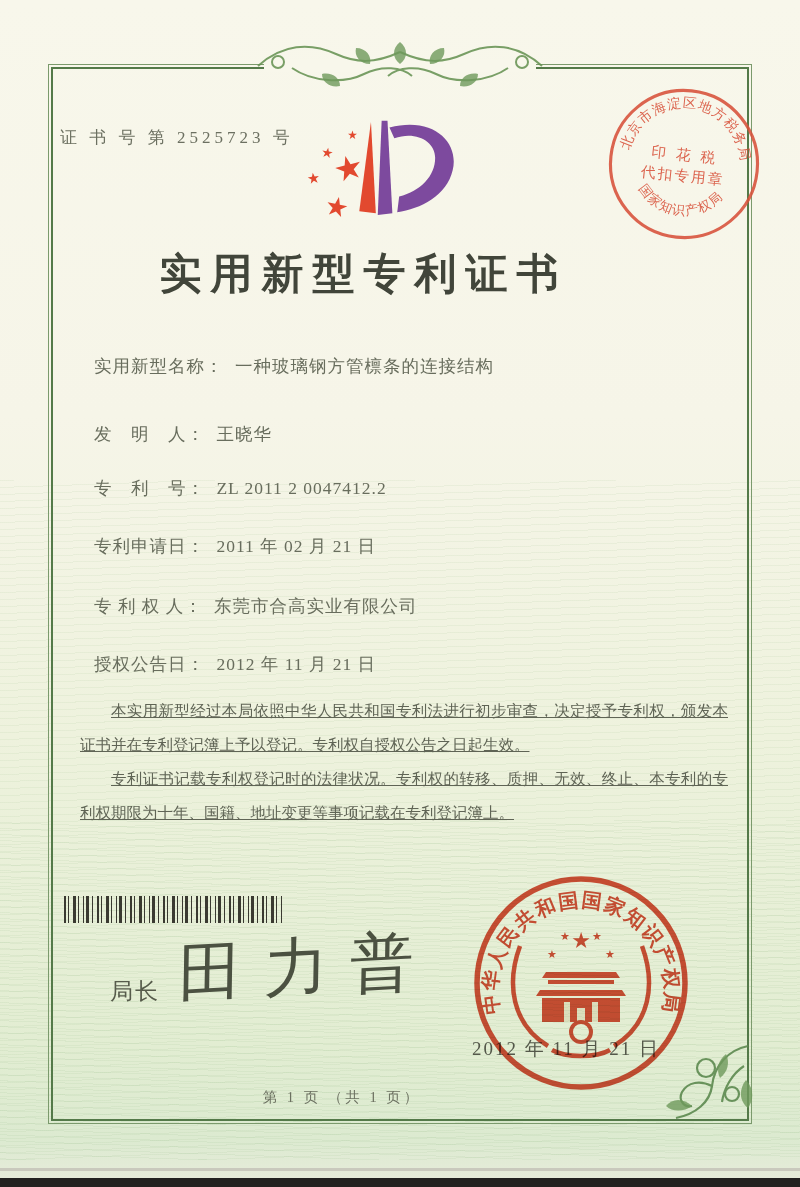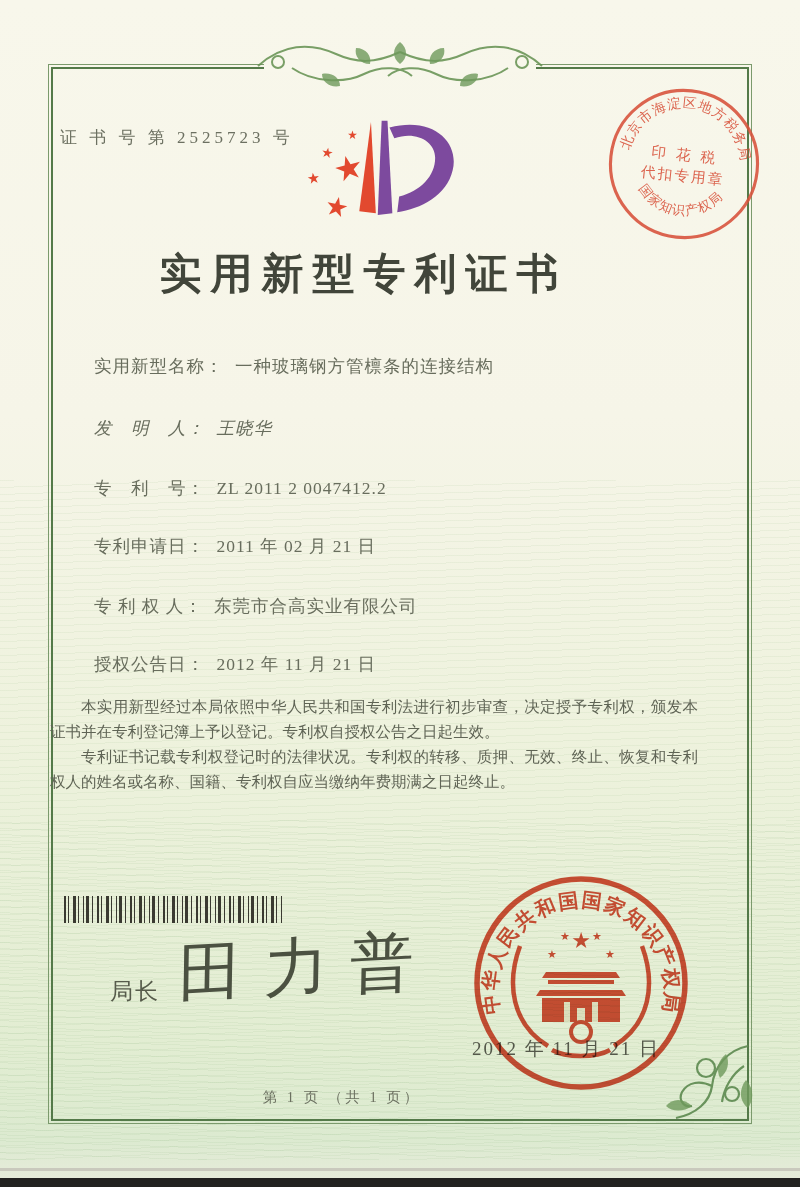--- a/index.html
+++ b/index.html
@@ -34,27 +34,27 @@
     font-size:17px;letter-spacing:4px;color:#6c7061;
   }
   .tax-stamp{position:absolute;left:600px;top:80px;width:168px;height:168px;z-index:4;transform:rotate(6deg);opacity:.88;}
   .logo{position:absolute;left:298px;top:116px;width:214px;height:132px;z-index:3;}
   .title{
     position:absolute;left:0;width:727px;top:246px;z-index:3;
     text-align:center;font-size:42px;font-weight:600;color:#41453a;letter-spacing:9px;
   }
   .fields{position:absolute;left:62px;top:354px;width:640px;z-index:3;}
   .field-row{position:absolute;left:0;font-size:17.5px;color:#686d5d;letter-spacing:1px;white-space:nowrap;}
-  .f0{top:0px;} .f1{top:62px;font-style:italic;} .f2{top:122px;} .f3{top:180px;} .f4{top:240px;} .f5{top:298px;}
+  .f0{top:0px;} .f1{top:68px;} .f2{top:122px;} .f3{top:180px;} .f4{top:240px;} .f5{top:298px;}
   .field-label{display:inline-block;margin-left:32px;}
   .field-value{display:inline-block;margin-left:6px;}
 
   .body-text{
-    position:absolute;left:50px;top:694px;width:648px;z-index:3;
-    font-size:15.5px;line-height:25px;color:#5f6455;text-align:justify;
+    position:absolute;left:80px;top:694px;width:648px;z-index:3;
+    font-size:15.5px;line-height:34px;color:#5f6455;text-align:justify;text-decoration:underline;
   }
   .body-text p{margin:0;text-indent:2em;}
 
   .barcode{
     position:absolute;left:64px;top:896px;width:218px;height:27px;z-index:3;
     background:repeating-linear-gradient(90deg,
       #3a3a31 0 2px,transparent 2px 4px,#3a3a31 4px 5px,transparent 5px 9px,
       #3a3a31 9px 12px,transparent 12px 14px,#3a3a31 14px 15px,transparent 15px 19px,
       #3a3a31 19px 20px,transparent 20px 22px,#3a3a31 22px 25px,transparent 25px 28px,
       #3a3a31 28px 29px,transparent 29px 33px);
@@ -174,21 +174,21 @@
     <span class="field-value">东莞市合高实业有限公司</span>
   </div>
   <div class="field-row f5">
     <span class="field-label">授权公告日：</span>
     <span class="field-value">2012 年 11 月 21 日</span>
   </div>
 </div>
 
 <div class="body-text">
   <p>本实用新型经过本局依照中华人民共和国专利法进行初步审查，决定授予专利权，颁发本证书并在专利登记簿上予以登记。专利权自授权公告之日起生效。</p>
-  <p>专利证书记载专利权登记时的法律状况。专利权的转移、质押、无效、终止、恢复和专利权人的姓名或名称、国籍、专利权自应当缴纳年费期满之日起终止。</p>
+  <p>专利证书记载专利权登记时的法律状况。专利权的转移、质押、无效、终止、本专利的专利权期限为十年、国籍、地址变更等事项记载在专利登记簿上。</p>
 </div>
 
 <div class="barcode"></div>
 
 <div class="signer">局长</div>
 <div class="signature">田力普</div>
 
 <svg class="office-seal" viewBox="0 0 234 234">
   <defs>
     <path id="sealArc" d="M 36.1 145.7 A 84 84 0 1 1 197.9 145.7"></path>

